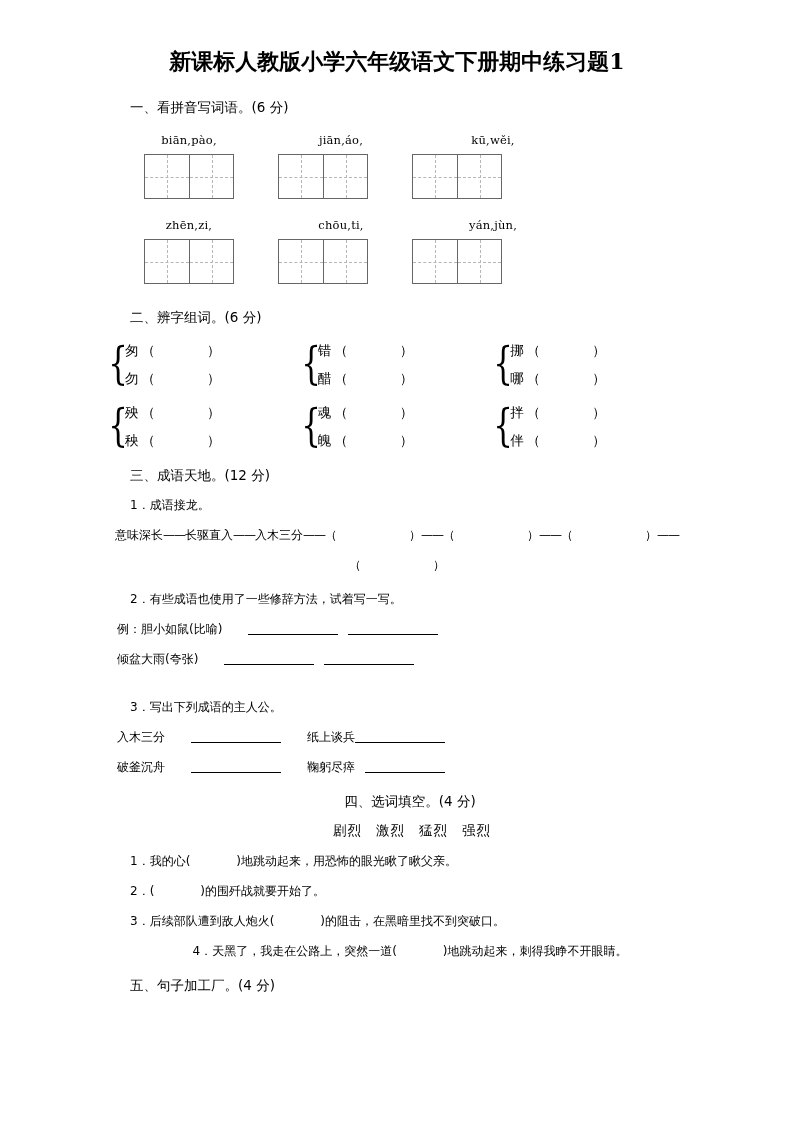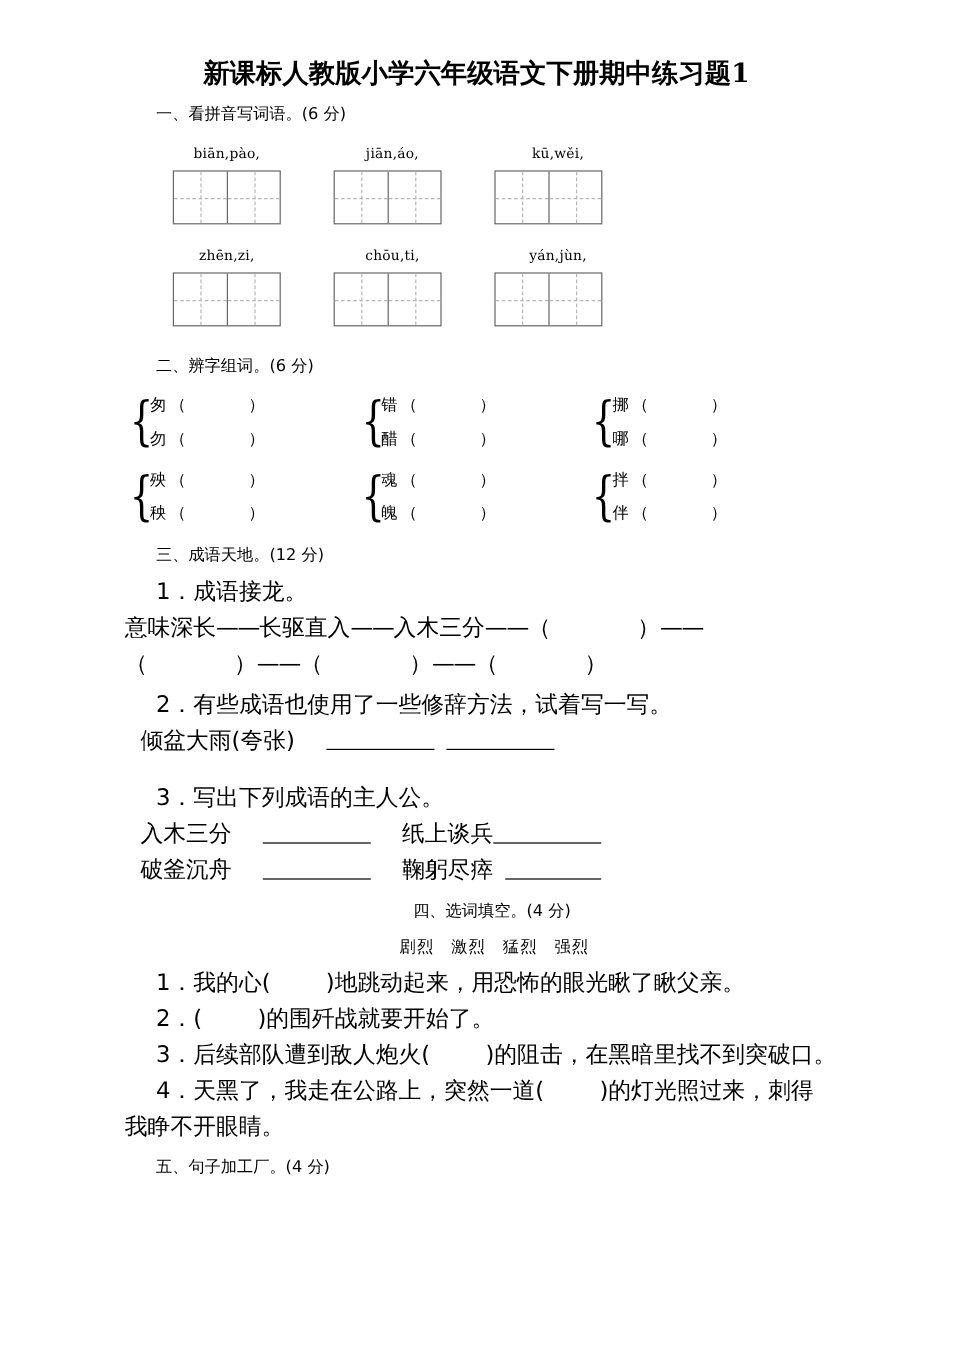--- a/index.html
+++ b/index.html
@@ -34,48 +34,48 @@
     font-weight: bold;
     font-size: 22px;
     letter-spacing: 0px;
     line-height: 30px;
   }
 
   
   .body-col {
     position: absolute;
     left: 104px;
-    top: 80px;
+    top: 92px;
     width: 586px;
   }
 
   .sec-head {
     font-size: 13.5px;
     line-height: 30px;
     text-indent: 26px;
     font-family: "DejaVu Sans", "Liberation Sans", sans-serif;
     white-space: nowrap;
   }
   .q-line {
-    font-size: 19px;
+    font-size: 12px;
     line-height: 30px;
     font-family: "DejaVu Sans", "Liberation Sans", sans-serif;
     white-space: nowrap;
   }
   .q-line.indent1 { text-indent: 26px; }
   .q-line.indent-half { text-indent: 13px; }
   .q-line.noindent { text-indent: 0; }
-  .q-line.wrap { white-space: normal; }
+  .q-line.wrap { white-space: normal; text-align: center; }
 
   
   .pinyin-block { margin-top: 6px; }
   .pinyin-row {
     display: flex;
     padding-left: 40px;
-    gap: 48px;
+    gap: 62px;
   }
   .pinyin-row .pinyin-cell {
     width: 90px;
     font-size: 11.5px;
     font-family: "DejaVu Serif", "Liberation Serif", serif;
     line-height: 24px;
     text-align: center;
     white-space: nowrap;
     letter-spacing: 0.2px;
   }
@@ -292,20 +292,23 @@
     <div class="sec-head" style="margin-top:6px;">三、成语天地。(12 分)</div>
 
     <div class="q-line indent1">1．成语接龙。</div>
 
     <div class="q-line noindent wrap" style="line-height:30px;">
       <span>意味深长</span><span class="dash">——</span><span>长驱直入</span><span class="dash">——</span><span>入木三分</span><span class="dash">——</span><span class="slot"><span>（</span><span style="display:inline-block;width:72px;"></span><span>）</span></span><span class="dash">——</span><span class="slot"><span>（</span><span style="display:inline-block;width:72px;"></span><span>）</span></span><span class="dash">——</span><span class="slot"><span>（</span><span style="display:inline-block;width:72px;"></span><span>）</span></span><span class="dash">——</span><span class="slot"><span>（</span><span style="display:inline-block;width:72px;"></span><span>）</span></span>
     </div>
 
     <div class="q-line indent1" style="margin-top:4px;">2．有些成语也使用了一些修辞方法，试着写一写。</div>
 
+    <div class="q-line indent-half">
+      <span>例：胆小如鼠(比喻)</span><span class="gapx-lg"></span><span class="blank-ul blank-w90"></span><span class="gapx"></span><span class="blank-ul blank-w90"></span>
+    </div>
 
     <div class="q-line indent-half">
       <span>倾盆大雨(夸张)</span><span class="gapx-lg"></span><span class="blank-ul blank-w90"></span><span class="gapx"></span><span class="blank-ul blank-w90"></span>
     </div>
 
     <div class="q-line indent1" style="margin-top:18px;">3．写出下列成语的主人公。</div>
 
     <div class="q-line indent-half">
       <span>入木三分</span><span class="gapx-lg"></span><span class="blank-ul blank-w90"></span><span class="gapx-lg"></span><span>纸上谈兵</span><span class="blank-ul blank-w90"></span>
     </div>
@@ -326,19 +329,19 @@
 
     <div class="q-line indent1">
       <span>2．</span><span>(</span><span class="slot" style="display:inline-block;width:46px;"></span><span>)的围歼战就要开始了。</span>
     </div>
 
     <div class="q-line indent1">
       <span>3．</span><span>后续部队遭到敌人炮火(</span><span class="slot" style="display:inline-block;width:46px;"></span><span>)的阻击，在黑暗里找不到突破口。</span>
     </div>
 
     <div class="q-line indent1 wrap" style="text-indent:26px;">
-      <span>4．</span><span>天黑了，我走在公路上，突然一道(</span><span class="slot" style="display:inline-block;width:46px;"></span><span>)的灯光照过来，刺得我睁不开眼睛。</span>
+      <span>4．</span><span>天黑了，我走在公路上，突然一道(</span><span class="slot" style="display:inline-block;width:46px;"></span><span>)地跳动起来，刺得我睁不开眼睛。</span>
     </div>
 
     <div class="sec-head" style="margin-top:4px;">五、句子加工厂。(4 分)</div>
 
   </div>
 </div>
 
 </body></html>

